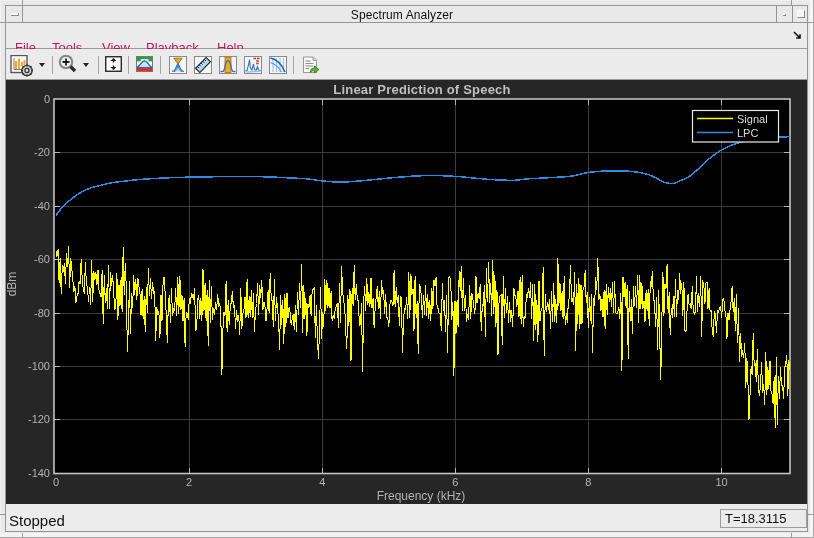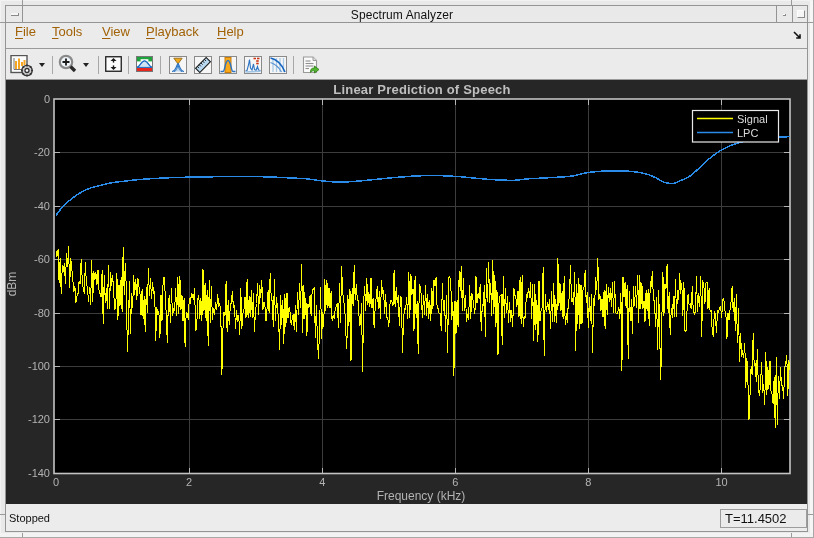--- a/index.html
+++ b/index.html
@@ -13,21 +13,21 @@
 
 #tmenu{left:7px;top:6px;width:16px;height:16px;border-right:1px solid #949494}
 #tdash{left:11px;top:13px;width:8px;height:3px;background:#f6f6f6;border-bottom:1px solid #8a8a8a;border-right:1px solid #8a8a8a}
 #ttext{left:0;top:8px;width:804px;text-align:center;font-size:12px;color:#111;letter-spacing:0.1px}
 #tmin{left:776px;top:6px;width:16px;height:16px;border-left:1px solid #949494}
 #tmindot{left:783px;top:14px;width:3px;height:2px;background:#fff;border-bottom:1px solid #8a8a8a;border-right:1px solid #8a8a8a}
 #tmax{left:792px;top:6px;width:16px;height:16px;border-left:1px solid #949494}
 #tmaxsq{left:797px;top:10px;width:8px;height:8px;background:#f6f6f6;border:1px solid #8a8a8a;border-top-color:#fdfdfd;border-left-color:#fdfdfd}
 
 #menubar{left:6px;top:23px;width:801px;height:26px;background:#ebebeb;border-bottom:1px solid #9a9a9a}
-.mi{position:absolute;top:1px;font-size:13px;color:#a16207}
+.mi{position:absolute;top:17px;font-size:13px;color:#be185d}
 .mi u{text-decoration:underline;text-underline-offset:2px}
 
 #toolbar{left:6px;top:49px;width:801px;height:31px;background:#ebebeb;border-bottom:1px solid #9a9a9a}
 .tsep{position:absolute;top:7px;width:1px;height:18px;background:#a8a8a8}
 .arrow{position:absolute;width:0;height:0;border-left:3.5px solid transparent;border-right:3.5px solid transparent;border-top:4.5px solid #222}
 
 #plot{left:6px;top:80px;width:801px;height:424px}
 #status{left:6px;top:504px;width:801px;height:27px;background:#ececec}
 #status .box{position:absolute;top:5px;height:19px;border:1px solid #9d9d9d;background:#ebebeb;font-size:13px;color:#111;line-height:17px;padding:0 4px}
 </style></head><body>
@@ -261,16 +261,16 @@
         <text x="455.3" y="486">6</text>
           <text x="588.4" y="486">8</text>
           <text x="721.5" y="486">10</text>
       </g>
       <text x="421" y="499.5" text-anchor="middle" font-size="12">Frequency (kHz)</text>
       <text x="16" y="284" text-anchor="middle" font-size="12" transform="rotate(-90 16 284)">dBm</text>
     </g>
   </svg>
 
   <div class="abs" id="status">
-    <span class="abs" style="left:3px;top:8px;font-size:11px;color:#111">Stopped</span>
-    <div class="box" style="left:714px;width:87px">T=11.4502</div>
+    <span class="abs" style="left:3px;top:8px;font-size:15px;color:#111">Stopped</span>
+    <div class="box" style="left:714px;width:87px">T=18.3115</div>
   </div>
 </div>
 
 </body></html>

